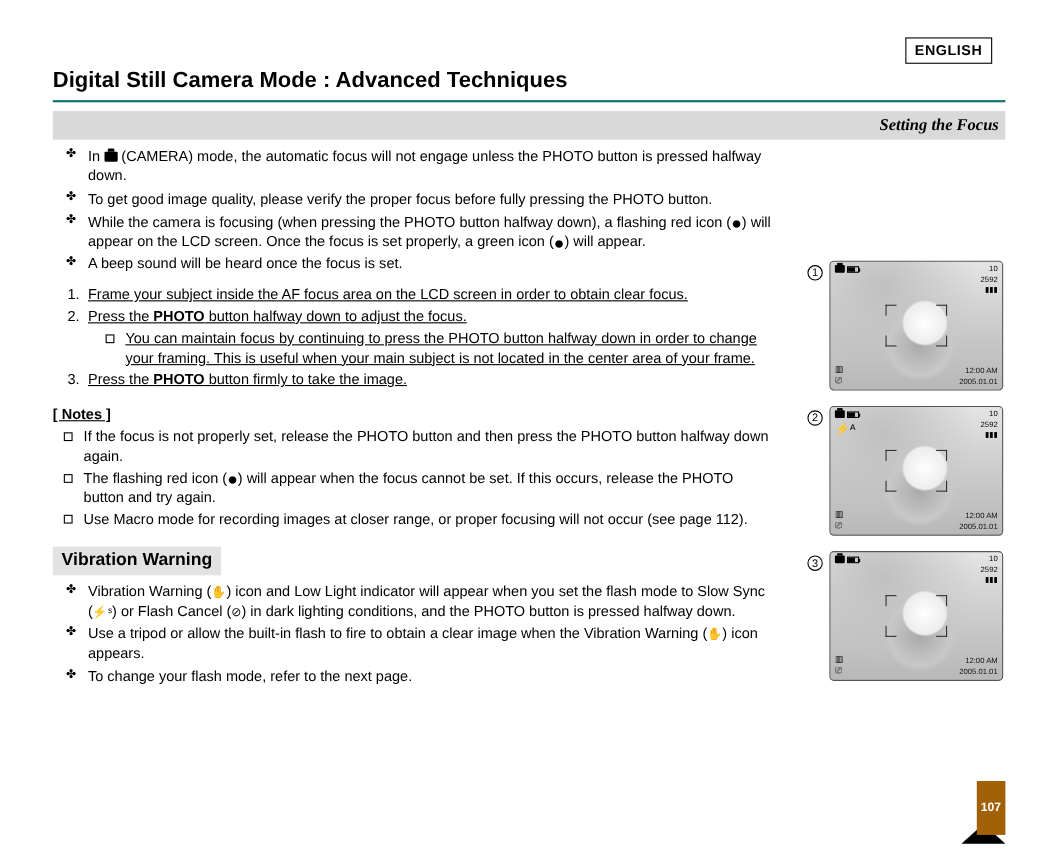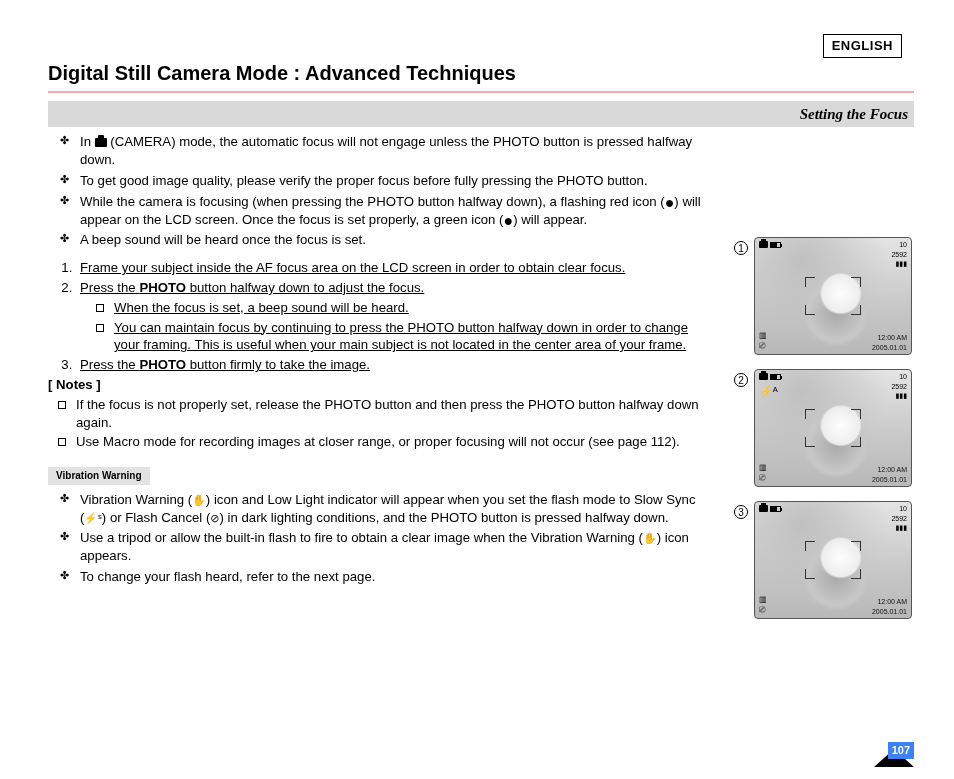--- a/index.html
+++ b/index.html
@@ -22,21 +22,21 @@
     border: 1.5px solid #000;
     padding: 2px 8px;
     font-weight: bold;
     font-size: 13px;
     letter-spacing: .5px;
   }
   h1.doc-title {
     font-size: 20px;
     font-weight: bold;
     margin: 30px 0 4px 0;
-    border-bottom: 2px solid #fca5a5;
+    border-bottom: 2px solid #0f766e;
     padding-bottom: 4px;
   }
   .section-bar {
     background: #d9d9d9;
     padding: 3px 6px;
     margin-top: 8px;
     font-family: "Times New Roman", serif;
     font-style: italic;
     font-weight: bold;
     font-size: 15px;
@@ -60,37 +60,37 @@
   ol.num > li { margin-bottom: 2px; padding-left: 4px; }
   ul.square { list-style: none; padding-left: 34px; margin-top: 2px; }
   ul.square > li { position: relative; padding-left: 18px; margin-bottom: 2px; }
   ul.square > li::before {
     content: "";
     position: absolute; left: 0; top: 5px;
     width: 6px; height: 6px;
     border: 1.5px solid #000;
     background: #fff;
   }
-  .notes-head { font-weight: bold; margin-top: 2px; }
+  .notes-head { font-weight: bold; margin-top: 14px; text-decoration: underline; }
   .notes-list { list-style: none; padding-left: 10px; margin: 2px 0 0 0; }
   .notes-list > li { position: relative; padding-left: 18px; margin-bottom: 2px; }
   .notes-list > li::before {
     content: "";
     position: absolute; left: 0; top: 5px;
     width: 6px; height: 6px;
     border: 1.5px solid #000;
     background: #fff;
   }
   .vib-head {
     display: inline-block;
     background: #e2e2e2;
     padding: 2px 8px;
     font-weight: bold;
     margin-top: 14px;
-    font-size: 10px;
+    font-size: 16px;
   }
   .phot { font-weight: bold; }
   .cam-icon {
     display: inline-block; width: 12px; height: 9px;
     background: #000; border-radius: 1px; position: relative; top: 1px;
   }
   .cam-icon::before {
     content: ""; position: absolute; left: 3px; top: -3px;
     width: 6px; height: 3px; background: #000; border-radius: 1px 1px 0 0;
   }
@@ -143,23 +143,23 @@
   }
   .page-badge .tri {
     position: absolute; right: 0; bottom: 0;
     width: 0; height: 0;
     border-left: 20px solid transparent;
     border-right: 20px solid transparent;
     border-bottom: 18px solid #000;
   }
   .page-badge .bar {
     position: absolute; right: 0; bottom: 8px;
-    color: #fff; background: #3b82f6;
+    color: #fff; background: #a16207;
     font-weight: bold; font-size: 11px;
-    padding: 1px 4px;
+    padding: 17px 4px;
   }
   .hand-icon { font-size: 11px; }
 </style>
 </head>
 <body>
 
 <div class="language-box">ENGLISH</div>
 
 <h1 class="doc-title">Digital Still Camera Mode : Advanced Techniques</h1>
 
@@ -177,44 +177,46 @@
         <span>While the camera is focusing (when pressing the PHOTO button halfway down), a flashing red icon (</span><span class="dot-icon">●</span><span>) will appear on the LCD screen. Once the focus is set properly, a green icon (</span><span class="dot-icon">●</span><span>) will appear.</span>
       </li>
       <li>A beep sound will be heard once the focus is set.</li>
     </ul>
 
     <ol class="num">
       <li>Frame your subject inside the AF focus area on the LCD screen in order to obtain clear focus.</li>
       <li>
         <span>Press the </span><span class="phot">PHOTO</span><span> button halfway down to adjust the focus.</span>
         <ul class="square" style="padding-left:16px;">
-          <li>When the focus is set, a beep sound will be heard.</li>
           <li>You can maintain focus by continuing to press the PHOTO button halfway down in order to change your framing. This is useful when your main subject is not located in the center area of your frame.</li>
         </ul>
       </li>
       <li>
         <span>Press the </span><span class="phot">PHOTO</span><span> button firmly to take the image.</span>
       </li>
     </ol>
 
     <div class="notes-head">[ Notes ]</div>
     <ul class="notes-list">
       <li>If the focus is not properly set, release the PHOTO button and then press the PHOTO button halfway down again.</li>
+      <li>
+        <span>The flashing red icon (</span><span class="dot-icon">●</span><span>)  will appear when the focus cannot be set. If this occurs, release the PHOTO button and try again.</span>
+      </li>
       <li>Use Macro mode for recording images at closer range, or proper focusing will not occur (see page 112).</li>
     </ul>
 
     <div class="vib-head">Vibration Warning</div>
     <ul class="diamond" style="margin-top:6px;">
       <li>
         <span>Vibration Warning (</span><span class="hand-icon">✋</span><span>) icon and Low Light indicator will appear when you set the flash mode to Slow Sync (</span><span class="inline-icon">⚡ˢ</span><span>) or Flash Cancel (</span><span class="inline-icon">⊘</span><span>) in dark lighting conditions, and the PHOTO button is pressed halfway down.</span>
       </li>
       <li>
         <span>Use a tripod or allow the built-in flash to fire to obtain a clear image when the Vibration Warning (</span><span class="hand-icon">✋</span><span>) icon appears.</span>
       </li>
-      <li>To change your flash heard, refer to the next page.</li>
+      <li>To change your flash mode, refer to the next page.</li>
     </ul>
 
   </div>
 
   <div class="right-col">
     <div class="thumb-wrap">
       <div class="circ-num">1</div>
       <div class="thumb">
         <div class="th-tl"><span class="camglyph"></span><span class="batt"></span></div>
         <div class="th-tr"><span>10</span><br><span>2592</span><br>▮▮▮</div>

